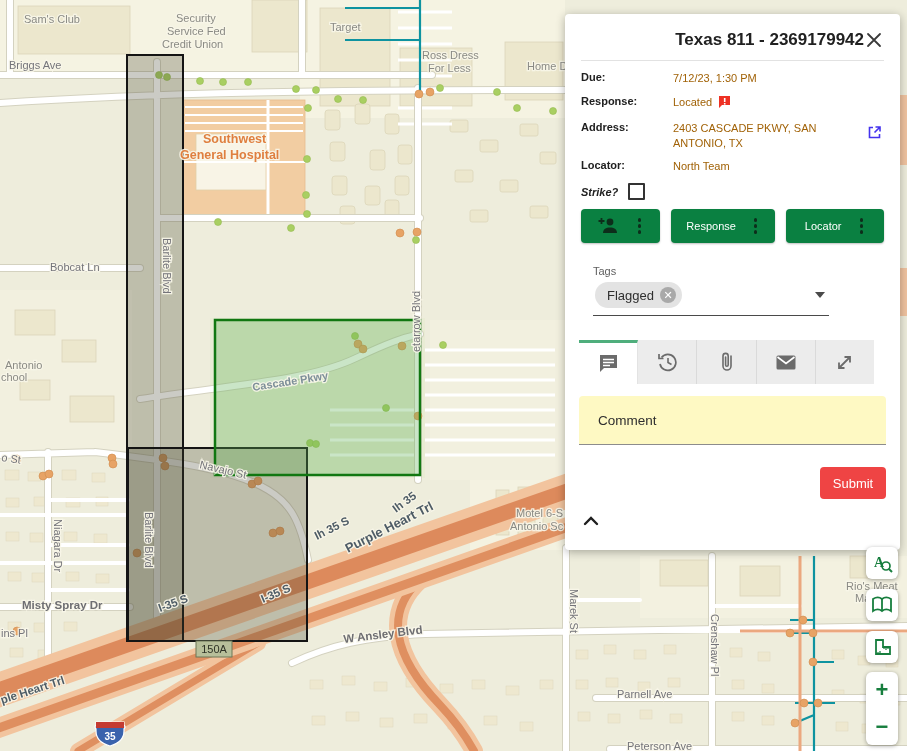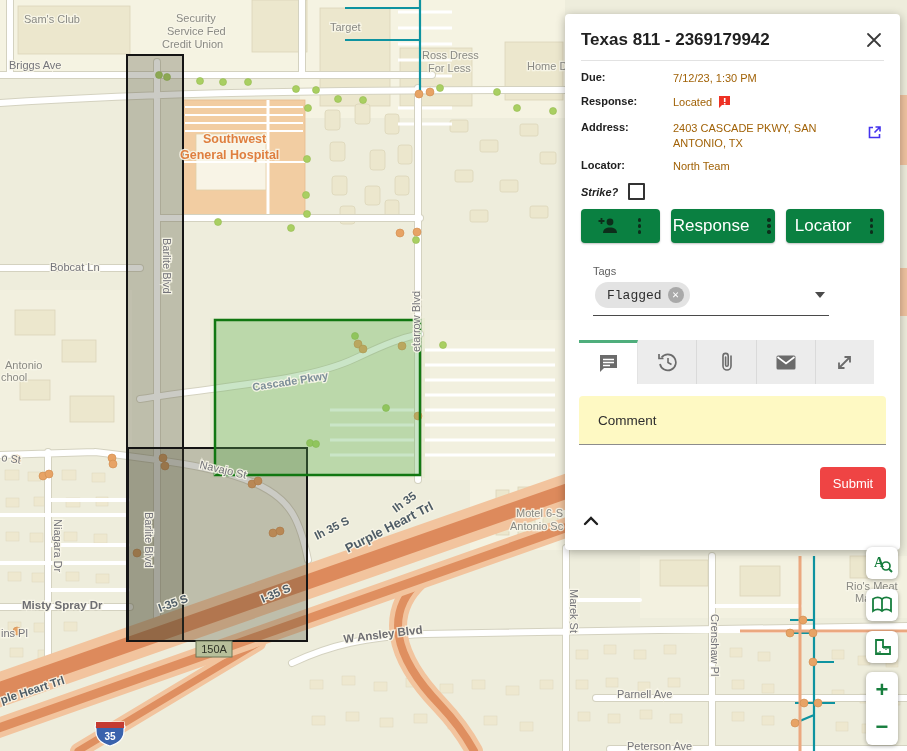--- a/index.html
+++ b/index.html
@@ -9,40 +9,40 @@
   .ml{font:11px "Liberation Sans",sans-serif;fill:#8a8a84;paint-order:stroke;stroke:rgba(248,246,233,.9);stroke-width:2.5px;}
   .ml-st{fill:#74747a;}
   .ml-b{font-weight:bold;font-size:11.5px;fill:#6e6e72;}
   .ml-or{fill:#df7f3f;font-weight:bold;font-size:12.5px;}
   .ml-hw{fill:#4e5c66;font-weight:bold;font-size:11.5px;}
   .ml-big{font-size:13px;}
   .ml-wt{fill:#7d8f99;font-weight:bold;}
   
   .panel{position:absolute;left:565px;top:14px;width:335px;height:536px;background:#fff;border-radius:4px;
          box-shadow:0 2px 10px rgba(0,0,0,.30);box-sizing:border-box;padding:0 14px;color:#212121;}
-  .panel-header{display:flex;align-items:center;justify-content:space-between;padding:16px 2px 10px 2px;}
+  .panel-header{display:flex;align-items:center;justify-content:flex-end;padding:16px 2px 10px 2px;}
   .panel-title{font-size:17px;font-weight:bold;}
   .close-btn{cursor:pointer;width:20px;height:20px;display:flex;align-items:center;justify-content:center;}
   .divider{border-bottom:1px solid #e2e2e2;margin:0 2px;}
   .fields{padding:10px 2px 0 2px;font-size:11px;}
   .frow{display:flex;align-items:flex-start;margin-bottom:9px;position:relative;}
   .flabel{width:92px;font-weight:bold;flex:none;}
   .fvalue{color:#a16207;max-width:158px;line-height:1.35;}
   .resp-icon{display:inline-block;vertical-align:-2px;margin-left:6px;}
   .ext-link{position:absolute;right:2px;top:4px;}
   .checkbox{width:13px;height:13px;border:2px solid #333;border-radius:1px;margin-left:4px;display:inline-block;}
   .btn-row{display:flex;gap:11px;margin-top:8px;padding:0 2px;}
   .gbtn{background:#0a8041;border-radius:4px;height:34px;display:flex;align-items:center;justify-content:center;
-        gap:16px;color:#fff;font-size:17px;cursor:pointer;box-shadow:0 1px 2px rgba(0,0,0,.25);}
+        gap:16px;color:#fff;font-size:11px;cursor:pointer;box-shadow:0 1px 2px rgba(0,0,0,.25);}
   .gbtn .kebab{display:flex;flex-direction:column;gap:2.5px;padding:2px 2px;}
   .gbtn .kebab i{width:3.5px;height:3.5px;border-radius:50%;background:#0d2e1b;}
   .tags-box{margin:22px 12px 0 14px;}
   .tags-label{font-size:11px;color:#5f5f5f;}
   .tags-select{display:flex;align-items:center;justify-content:space-between;border-bottom:1px solid #4a4a4a;
-               padding:5px 4px 7px 2px;width:230px;cursor:pointer;font-family:Liberation Mono, monospace;}
+               padding:5px 4px 7px 2px;width:230px;cursor:pointer;}
   .chip{background:#e3e3e3;border-radius:14px;height:26px;display:inline-flex;align-items:center;
         padding:0 6px 0 12px;font-size:13px;color:#2f2f2f;gap:6px;}
   .chip-x{width:16px;height:16px;border-radius:50%;background:#a9a9a9;color:#fff;font-size:11px;line-height:16px;
           text-align:center;cursor:pointer;}
   .caret{width:0;height:0;border-left:5px solid transparent;border-right:5px solid transparent;border-top:6px solid #4a4a4a;}
   .tabbar{display:flex;margin-top:24px;width:295px;height:44px;}
   .tab{flex:1;background:#ececec;display:flex;align-items:center;justify-content:center;cursor:pointer;
        border-right:1px solid #dadada;box-sizing:border-box;}
   .tab:last-child{border-right:none;}
   .tab.active{background:#fff;border-top:3px solid #4fae7c;border-right:1px solid #e3e3e3;}

